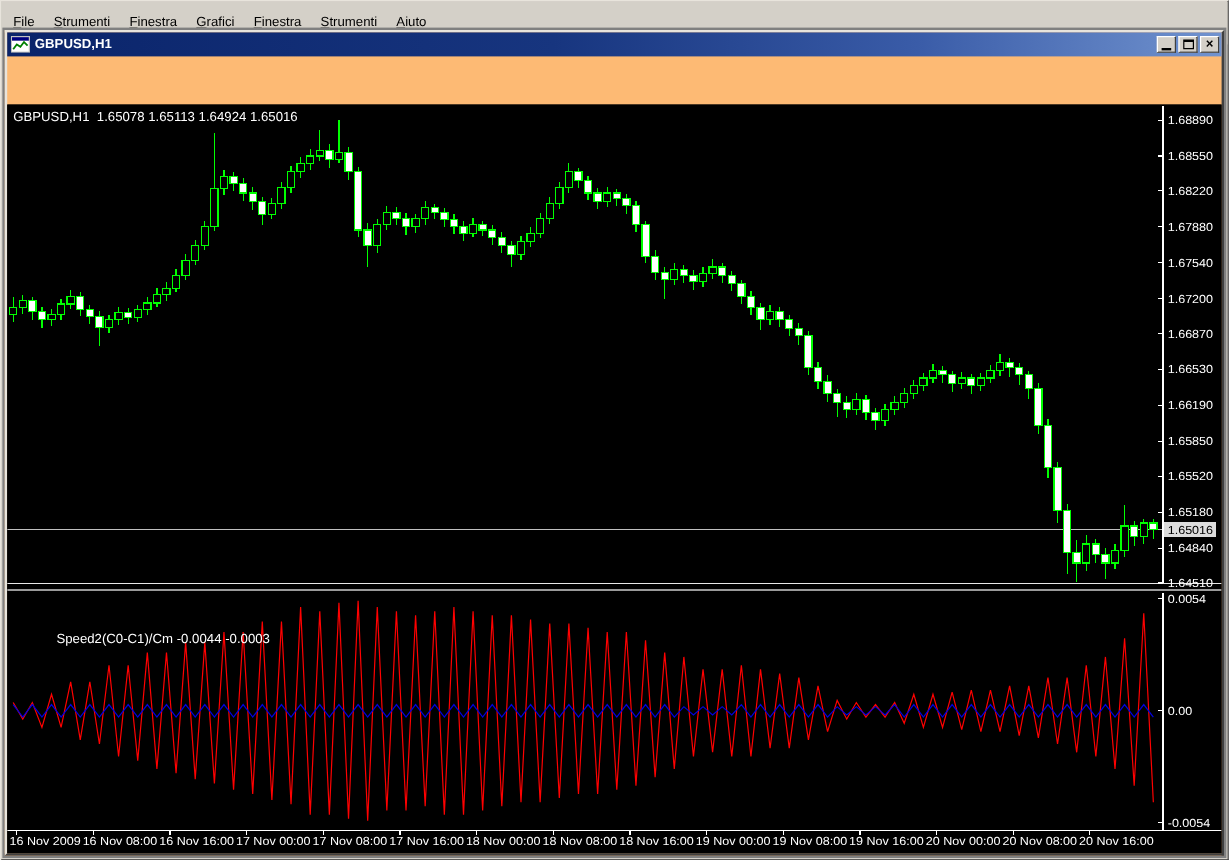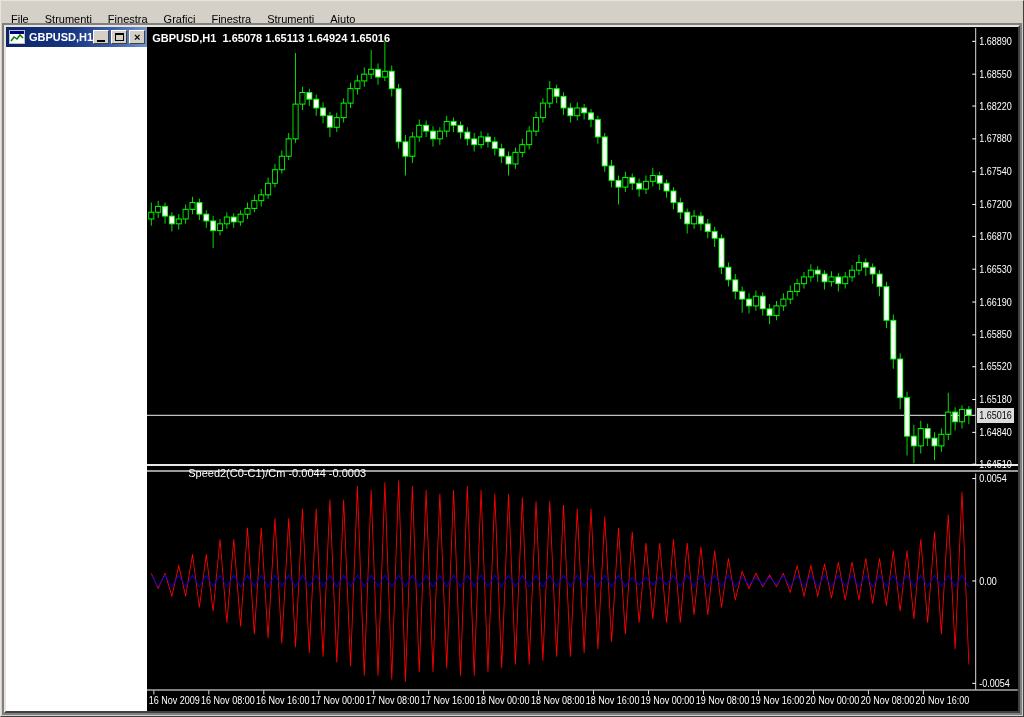--- a/index.html
+++ b/index.html
@@ -7,37 +7,37 @@
   .app{
     position:relative;width:1024px;height:717px;
     background:#d4d0c8;border:1px solid;border-color:#e8e4dc #404040 #404040 #e8e4dc;
     font-family:"Liberation Sans",sans-serif;overflow:hidden;
   }
   .menubar{height:36px;display:flex;align-items:center;padding-left:2px;background:#d4d0c8;}
   .menu-item{display:inline-block;padding:3px 8px 4px 8px;font-size:11px;color:#000;cursor:default;}
   .menu-item::first-letter{text-decoration:underline;}
   .mdi{position:absolute;left:1px;right:1px;top:22px;bottom:1px;background:#808080;padding:2px;}
   .child{width:100%;height:100%;border:2px solid;border-color:#e8e4dc #404040 #404040 #e8e4dc;
-         display:flex;flex-direction:row;background:#ffffff;}
+         display:flex;flex-direction:column;background:#fdba74;gap:40px;}
   .titlebar{height:20px;display:flex;align-items:center;padding:0 2px 0 3px;
     background:linear-gradient(90deg,#0a246a 0%,#17357f 45%,#3a5ca8 75%,#7193cf 100%);}
   .title-icon{width:16px;height:14px;margin-right:4px;flex:0 0 auto;}
   .title-text{color:#fff;font-size:11px;font-weight:bold;flex:1 1 auto;
     white-space:nowrap;overflow:hidden;}
   .win-buttons{display:flex;gap:2px;align-items:center;}
   .winbtn{width:16px;height:14px;padding:0;background:#d4d0c8;position:relative;
     border:1px solid;border-color:#fff #404040 #404040 #fff;display:flex;
     align-items:center;justify-content:center;cursor:default;}
   .glyph-min{display:block;width:8px;height:2px;background:#000;margin-top:7px;}
   .glyph-max{display:block;width:9px;height:8px;border:1px solid #000;border-top-width:2px;}
   .x-glyph{font-size:11px;font-weight:bold;color:#000;line-height:10px;font-family:"Liberation Sans",sans-serif;}
   .client{position:relative;flex:1 1 auto;background:#000;overflow:hidden;}
   .client svg{position:absolute;left:0;top:0;width:100%;height:100%;display:block;}
   .pane-header{position:absolute;left:5px;color:#fff;font-size:11px;white-space:pre;pointer-events:none;}
-  #hdr1{top:5px;font-weight:bold;}
+  #hdr1{top:5px;}
   #hdr2{top:440px;margin-left:36px;}
   svg text{font-family:"Liberation Sans",sans-serif;font-size:10.5px;fill:#fff;}
 </style>
 </head>
 <body>
 
 <div class="app">
   <div class="menubar">
     <span class="menu-item">File</span>
     <span class="menu-item">Strumenti</span>

